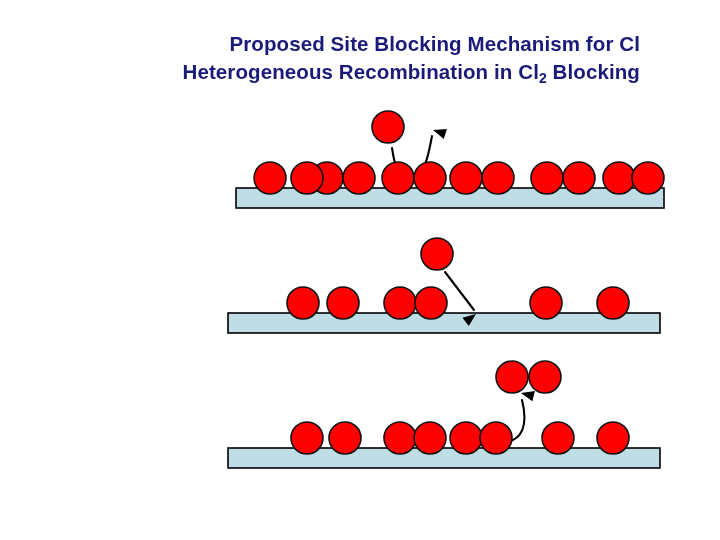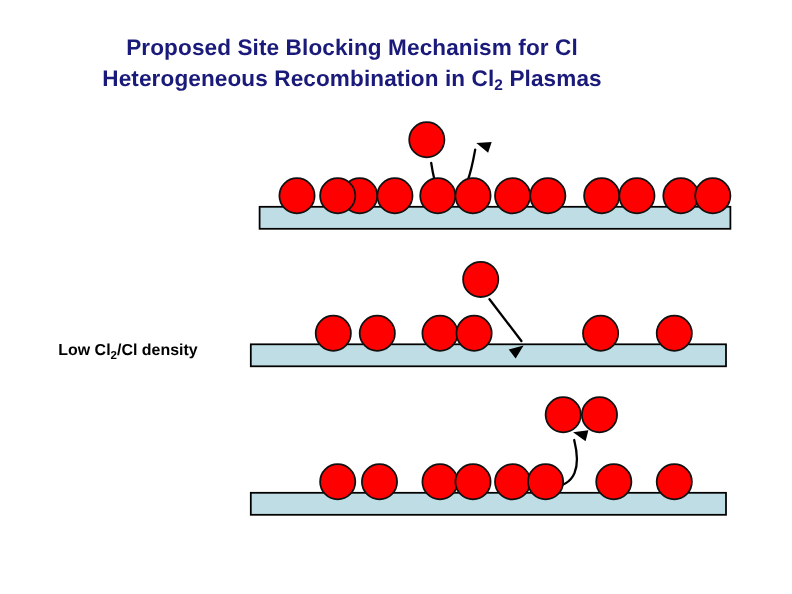--- a/index.html
+++ b/index.html
@@ -10,21 +10,21 @@
     overflow:hidden;
     position:relative;
   }
   #slide{
     position:absolute;inset:0;
     width:720px;height:540px;
   }
   .title{
     position:absolute;
     left:0;top:30px;width:640px;
-    text-align:center;
+    text-align:right;
     color:#1a1a7a;
     font-size:20.5px;
     font-weight:bold;
     line-height:28px;
     letter-spacing:0.1px;
   }
   .title sub{font-size:14px;vertical-align:baseline;position:relative;top:4px;}
   .row-label{
     position:absolute;
     color:#000000;
@@ -41,25 +41,24 @@
     overflow:visible;
   }
 </style>
 </head>
 <body>
 
 <div id="slide">
 
   <div class="title">
     <div>Proposed Site Blocking Mechanism for Cl</div>
-    <div><span>Heterogeneous Recombination in Cl</span><sub>2</sub><span> Plasmas</span></div>
+    <div><span>Heterogeneous Recombination in Cl</span><sub>2</sub><span> Blocking</span></div>
   </div>
 
 
-  <div class="row-label" id="label-low"><span>Low Cl</span><sub>2</sub><span>/Cl density</span></div>
 
   <svg class="scene" id="scene" viewBox="0 0 720 540">
       <g>
         <rect x="236" y="188" width="428" height="20" fill="#bfdde4" stroke="#000000" stroke-width="1.6"></rect>
         <path d="M 392 148 C 395 168, 398 180, 412 178 C 424 176, 428 158, 432 136" fill="none" stroke="#000000" stroke-width="2.1" stroke-linecap="round"></path>
         <polygon points="433,130 446.9706230825867,129.07172704213954 443.7568463410872,138.96271481160912" fill="#000000"></polygon>
         <circle cx="270" cy="178" r="16" fill="#ff0000" stroke="#111111" stroke-width="1.6"></circle>
         <circle cx="327" cy="178" r="16" fill="#ff0000" stroke="#111111" stroke-width="1.6"></circle>
         <circle cx="359" cy="178" r="16" fill="#ff0000" stroke="#111111" stroke-width="1.6"></circle>
         <circle cx="398" cy="178" r="16" fill="#ff0000" stroke="#111111" stroke-width="1.6"></circle>

